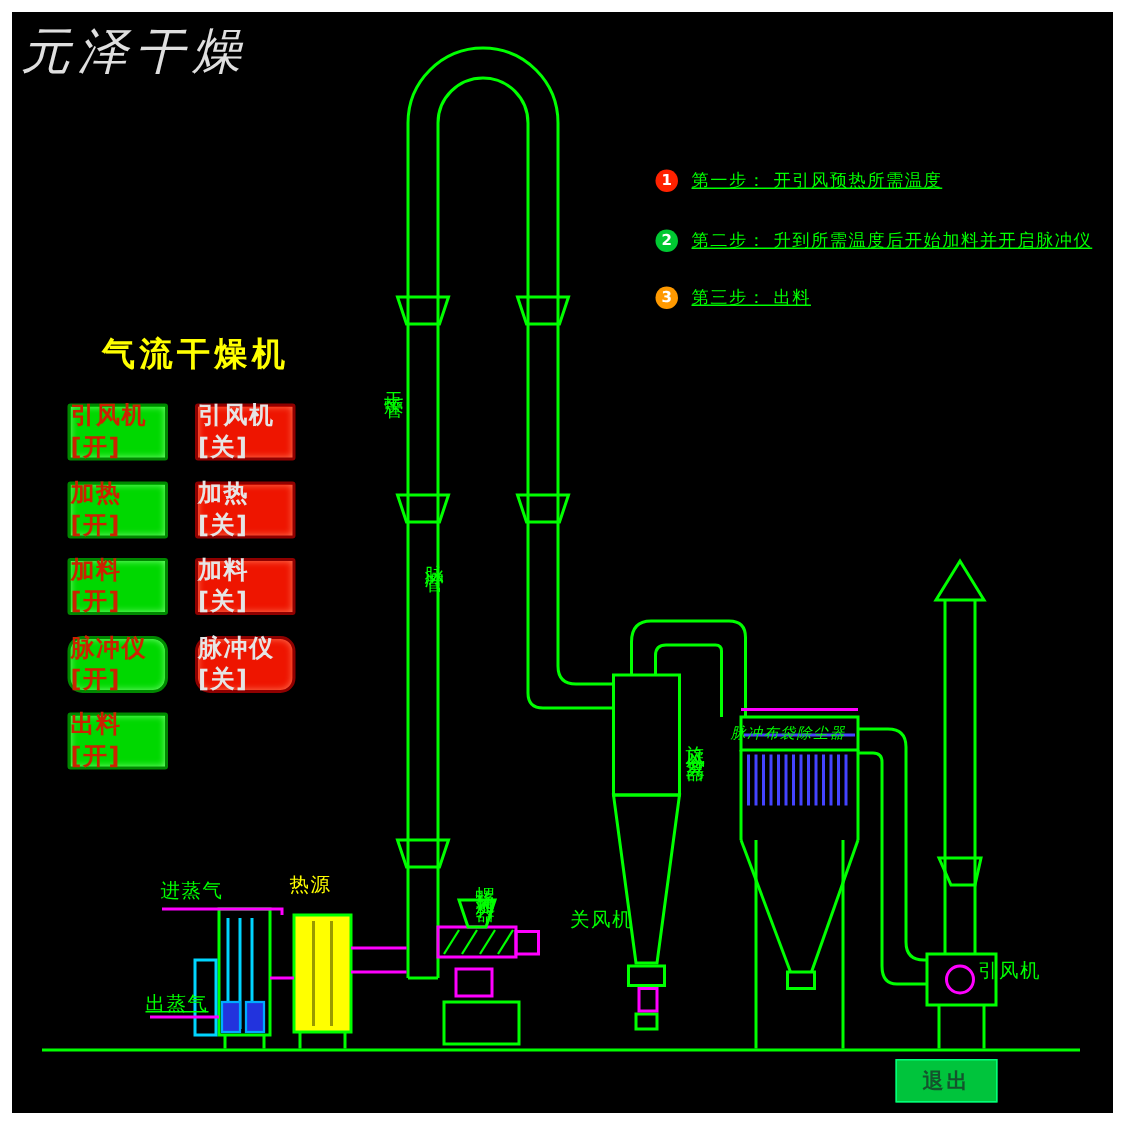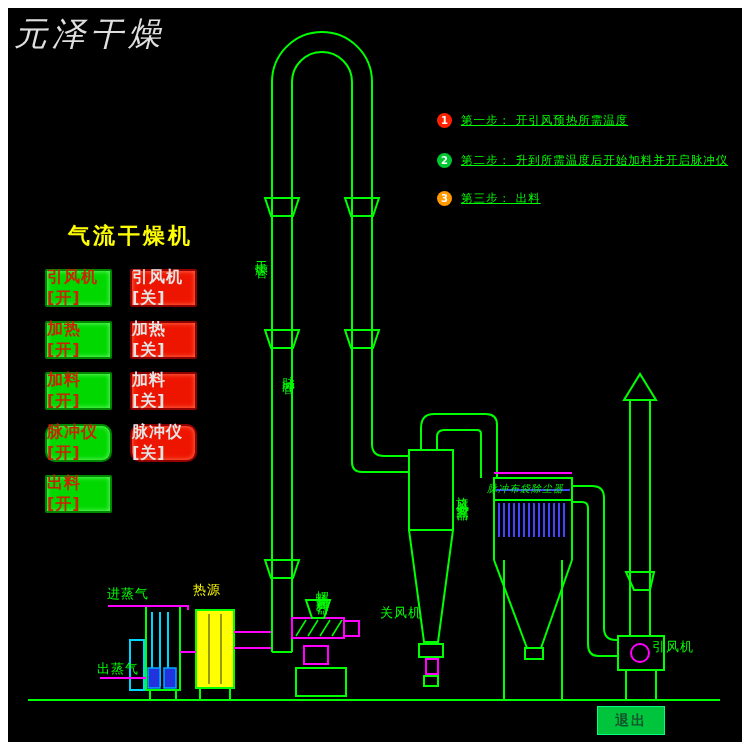--- a/index.html
+++ b/index.html
@@ -192,17 +192,17 @@
   <div class="abs vlabel" style="left:255px;top:250px;">干燥管</div>
   <div class="abs vlabel" style="left:282px;top:366px;">脉冲管</div>
   <div class="abs vlabel" style="left:456px;top:486px;">旋风分离器</div>
   <div class="abs vlabel" style="left:316px;top:580px;">螺旋加料器</div>
 
   <div class="abs glabel" style="left:380px;top:604px;">关风机</div>
   <div class="abs glabel" style="left:487px;top:482px;font-size:10px;font-style:italic;">脉冲布袋除尘器</div>
   <div class="abs glabel" style="left:634px;top:638px;margin-left:18px;">引风机</div>
   <div class="abs glabel" style="left:107px;top:585px;">进蒸气</div>
   <div class="abs ylabel" style="left:193px;top:581px;">热源</div>
-  <div class="abs glabel" style="left:97px;top:660px;">出蒸气</div>
+  <div class="abs glabel" style="left:97px;top:660px;text-decoration:underline;">出蒸气</div>
 
   <div class="abs exit">退出</div>
 
 </div>
 
 </body></html>

